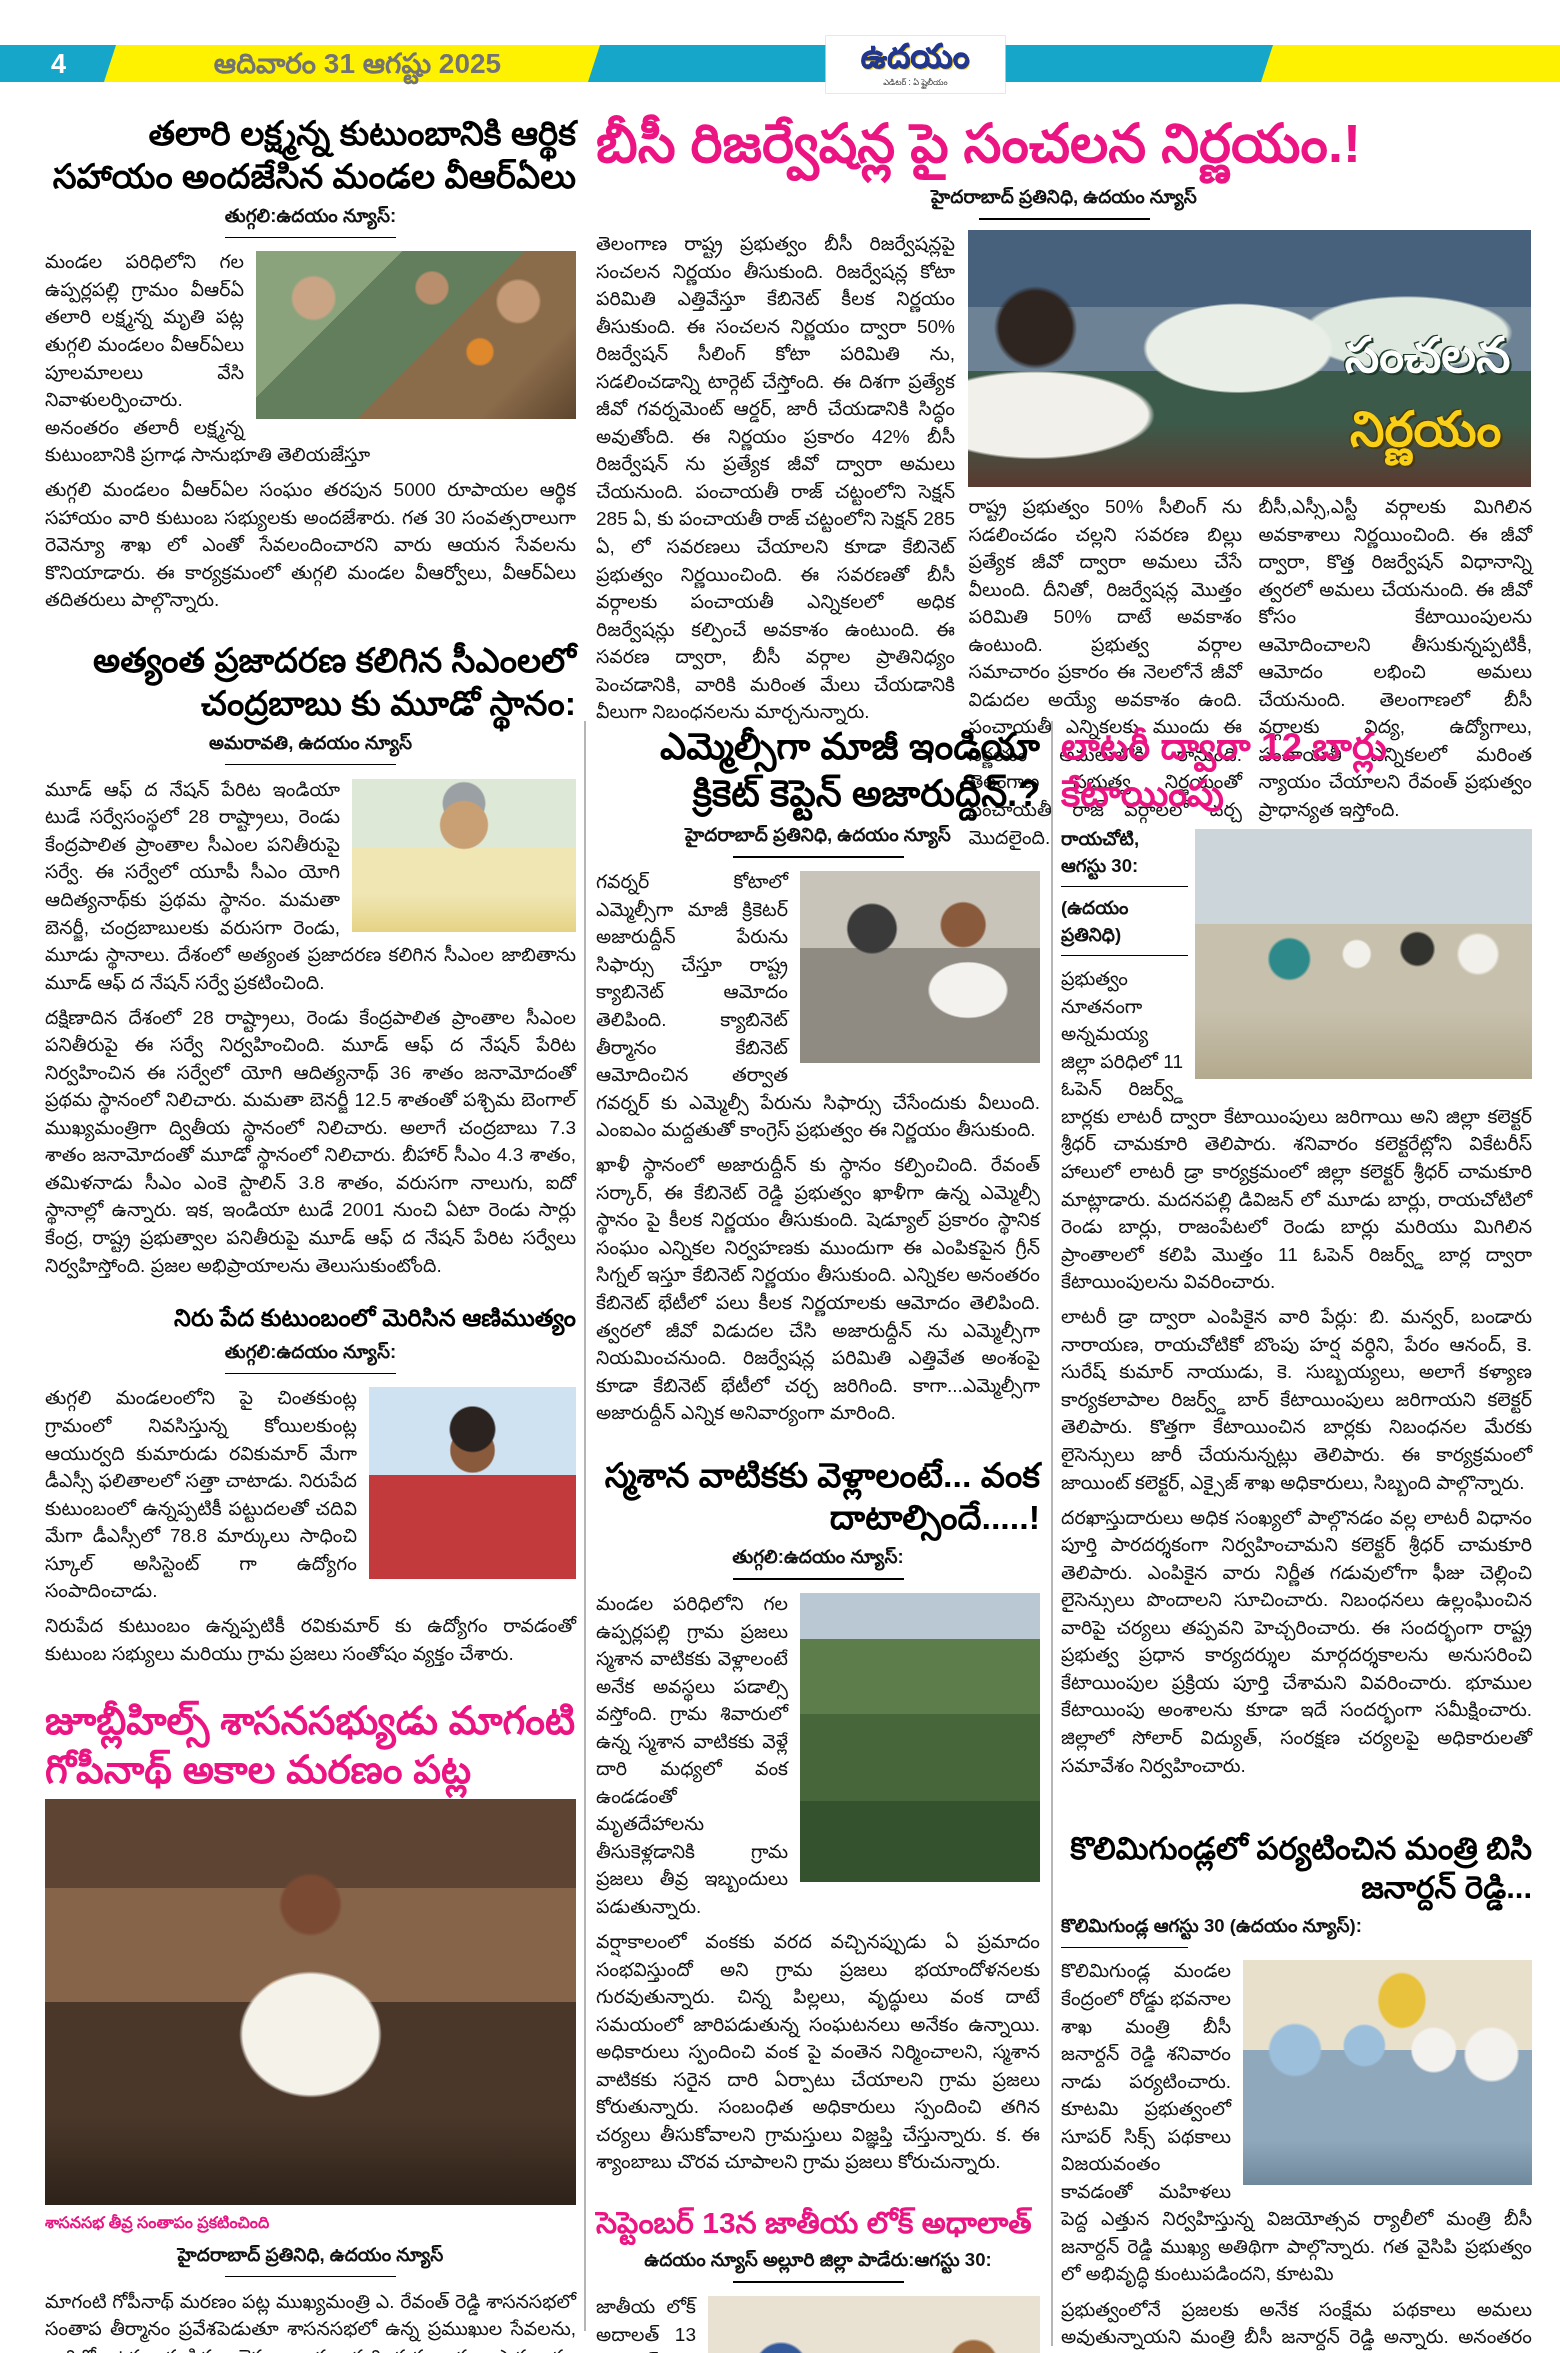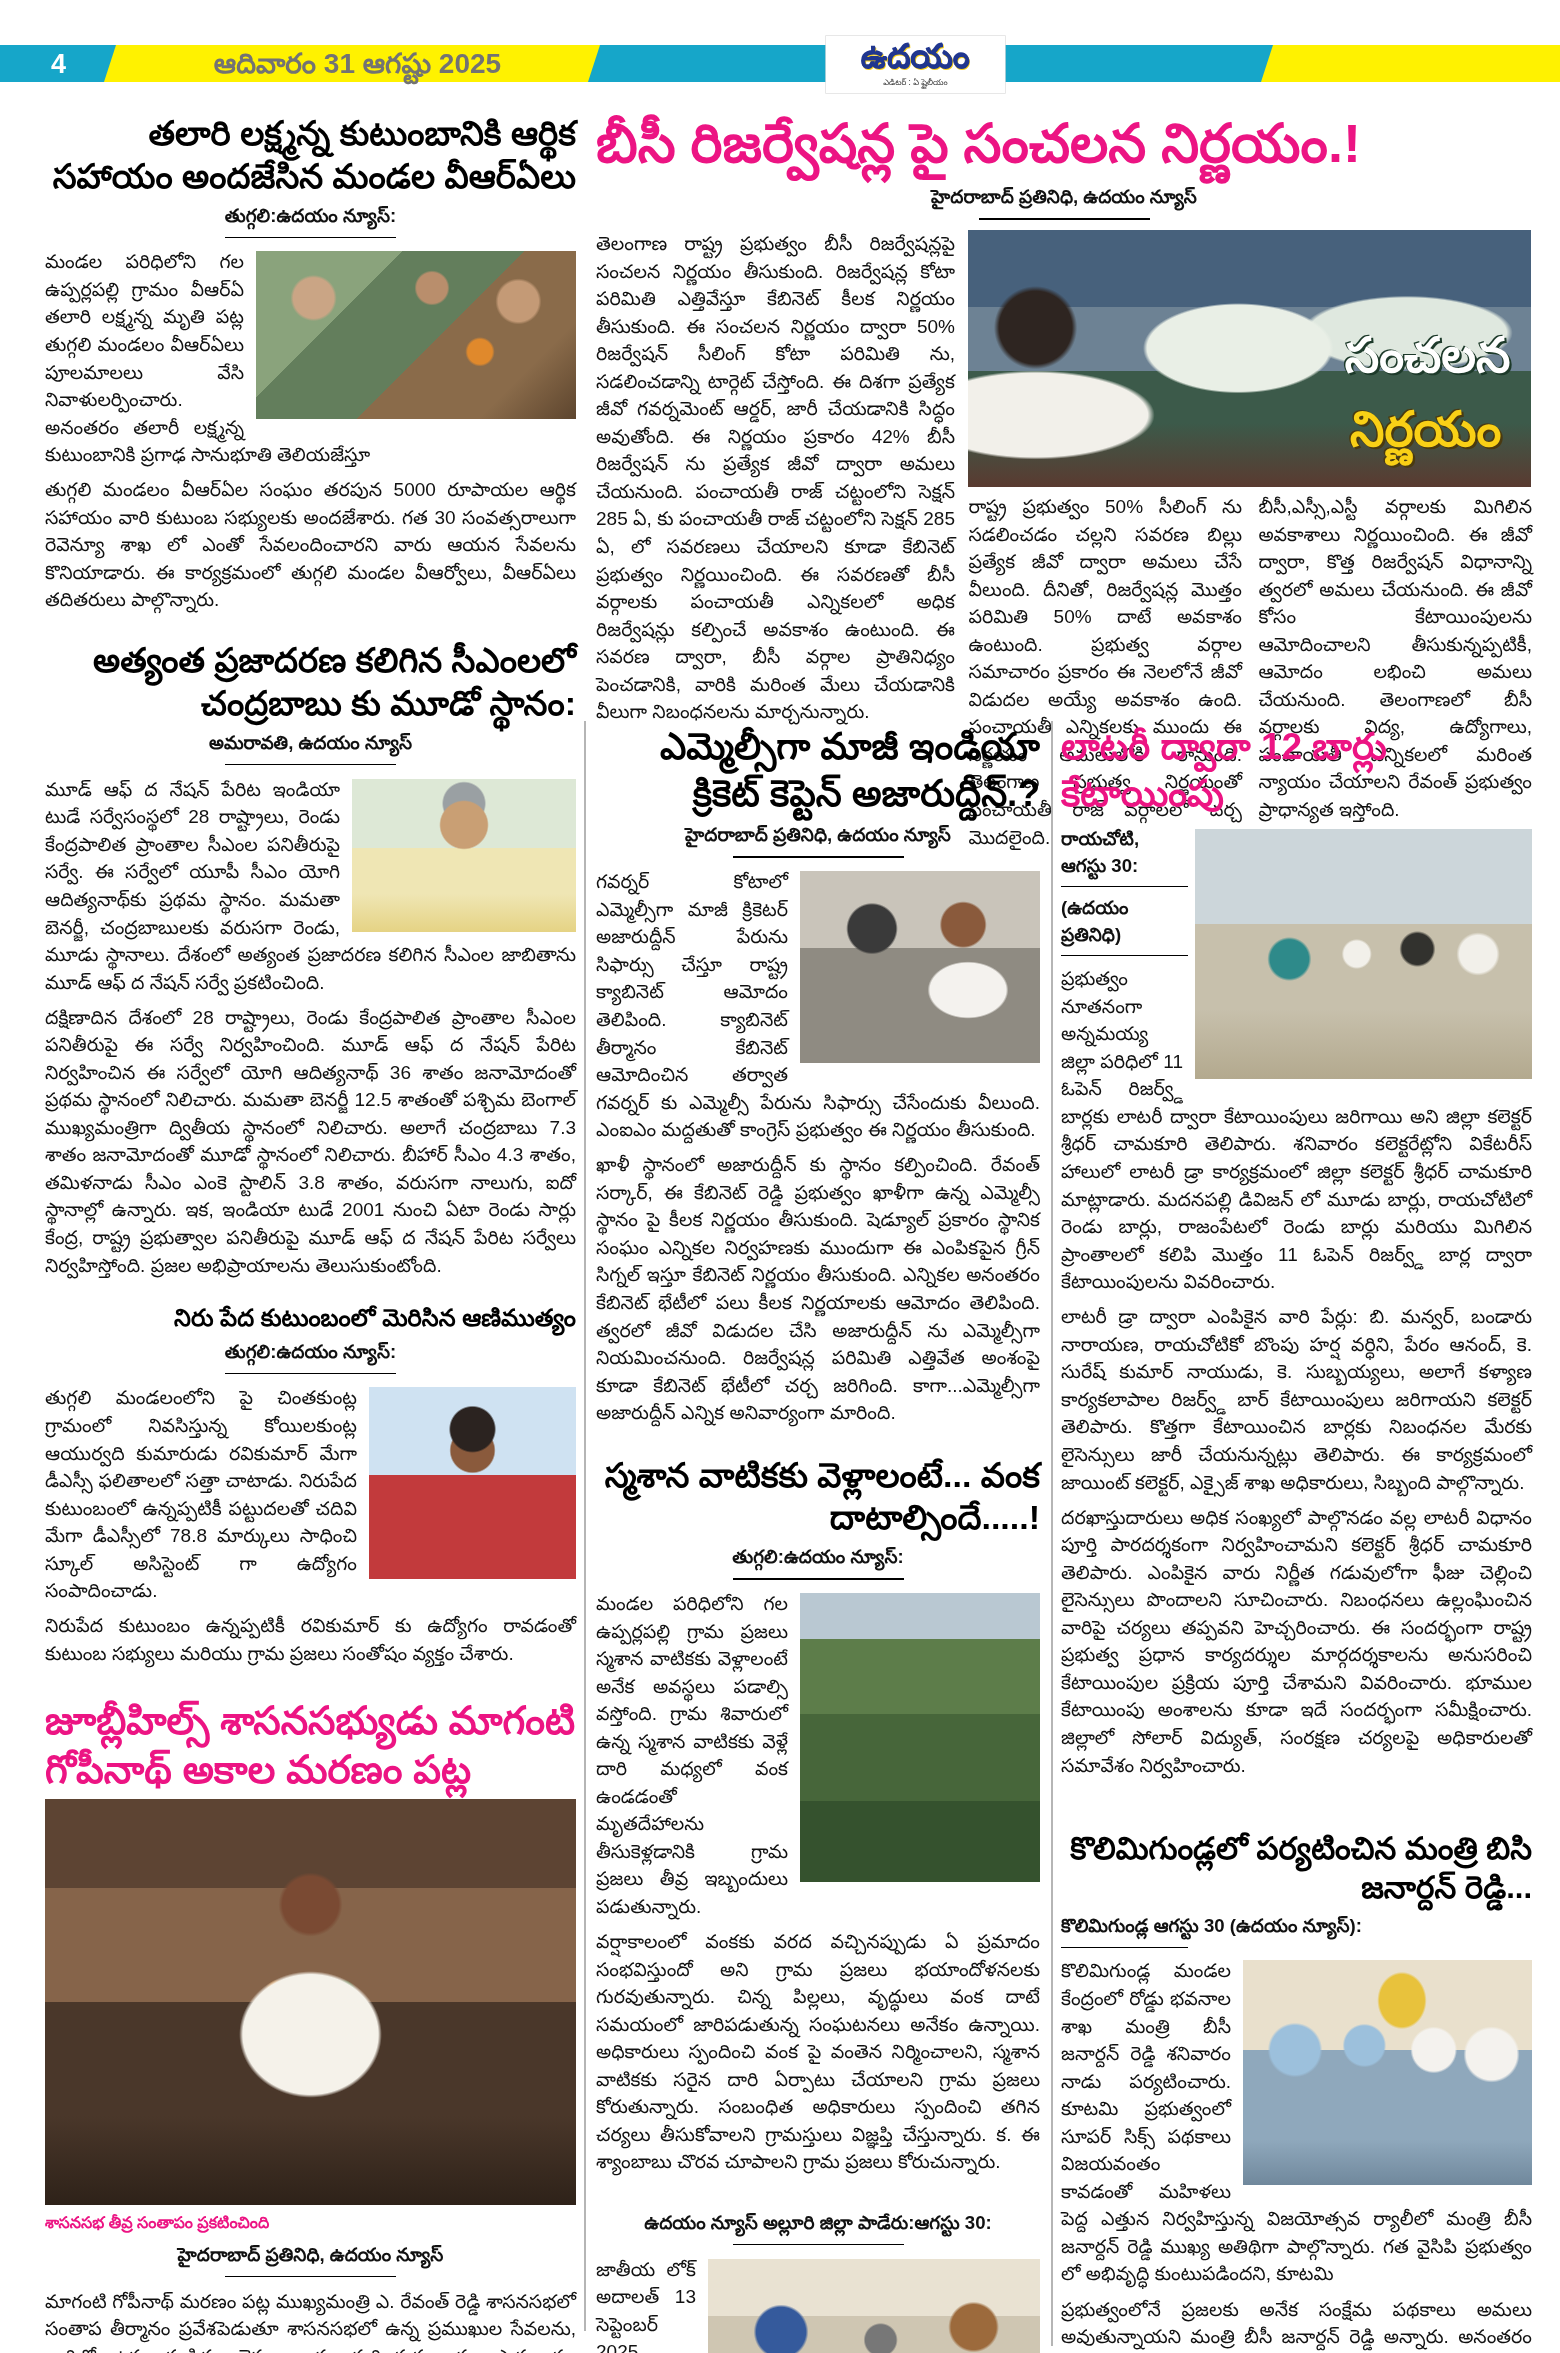--- a/index.html
+++ b/index.html
@@ -199,20 +199,21 @@
       <div class="byline">తుగ్గలి:ఉదయం న్యూస్:</div>
       <div class="rule"></div>
       <div class="body-txt">
         <div class="photo photo-stream"></div>
         <p>మండల పరిధిలోని గల ఉప్పర్లపల్లి గ్రామ ప్రజలు స్మశాన వాటికకు వెళ్లాలంటే అనేక అవస్థలు పడాల్సి వస్తోంది. గ్రామ శివారులో ఉన్న స్మశాన వాటికకు వెళ్లే దారి మధ్యలో వంక ఉండడంతో మృతదేహాలను తీసుకెళ్లడానికి గ్రామ ప్రజలు తీవ్ర ఇబ్బందులు పడుతున్నారు.</p>
         <p>వర్షాకాలంలో వంకకు వరద వచ్చినప్పుడు ఏ ప్రమాదం సంభవిస్తుందో అని గ్రామ ప్రజలు భయాందోళనలకు గురవుతున్నారు. చిన్న పిల్లలు, వృద్ధులు వంక దాటే సమయంలో జారిపడుతున్న సంఘటనలు అనేకం ఉన్నాయి. అధికారులు స్పందించి వంక పై వంతెన నిర్మించాలని, స్మశాన వాటికకు సరైన దారి ఏర్పాటు చేయాలని గ్రామ ప్రజలు కోరుతున్నారు. సంబంధిత అధికారులు స్పందించి తగిన చర్యలు తీసుకోవాలని గ్రామస్తులు విజ్ఞప్తి చేస్తున్నారు. క. ఈ శ్యాంబాబు చొరవ చూపాలని గ్రామ ప్రజలు కోరుచున్నారు.</p>
       </div>
     </article>
 
     <article style="clear:both;padding-top:9px;">
+      <div class="h-pink" style="font-size:30px;">సెప్టెంబర్ 13న జాతీయ లోక్ అధాలాత్</div>
       <div class="byline">ఉదయం న్యూస్ అల్లూరి జిల్లా పాడేరు:ఆగస్టు 30:</div>
       <div class="rule"></div>
       <div class="body-txt">
         <div class="photo photo-office"></div>
         <p>జాతీయ లోక్ అదాలత్ 13 సెప్టెంబర్ 2025, పాడేరు సబ్ కోర్టు నందు జాతీయ లోక్ అదాలత్ నిర్వహించనున్నారు.</p>
 
       </div>
     </article>
   </div>
 

